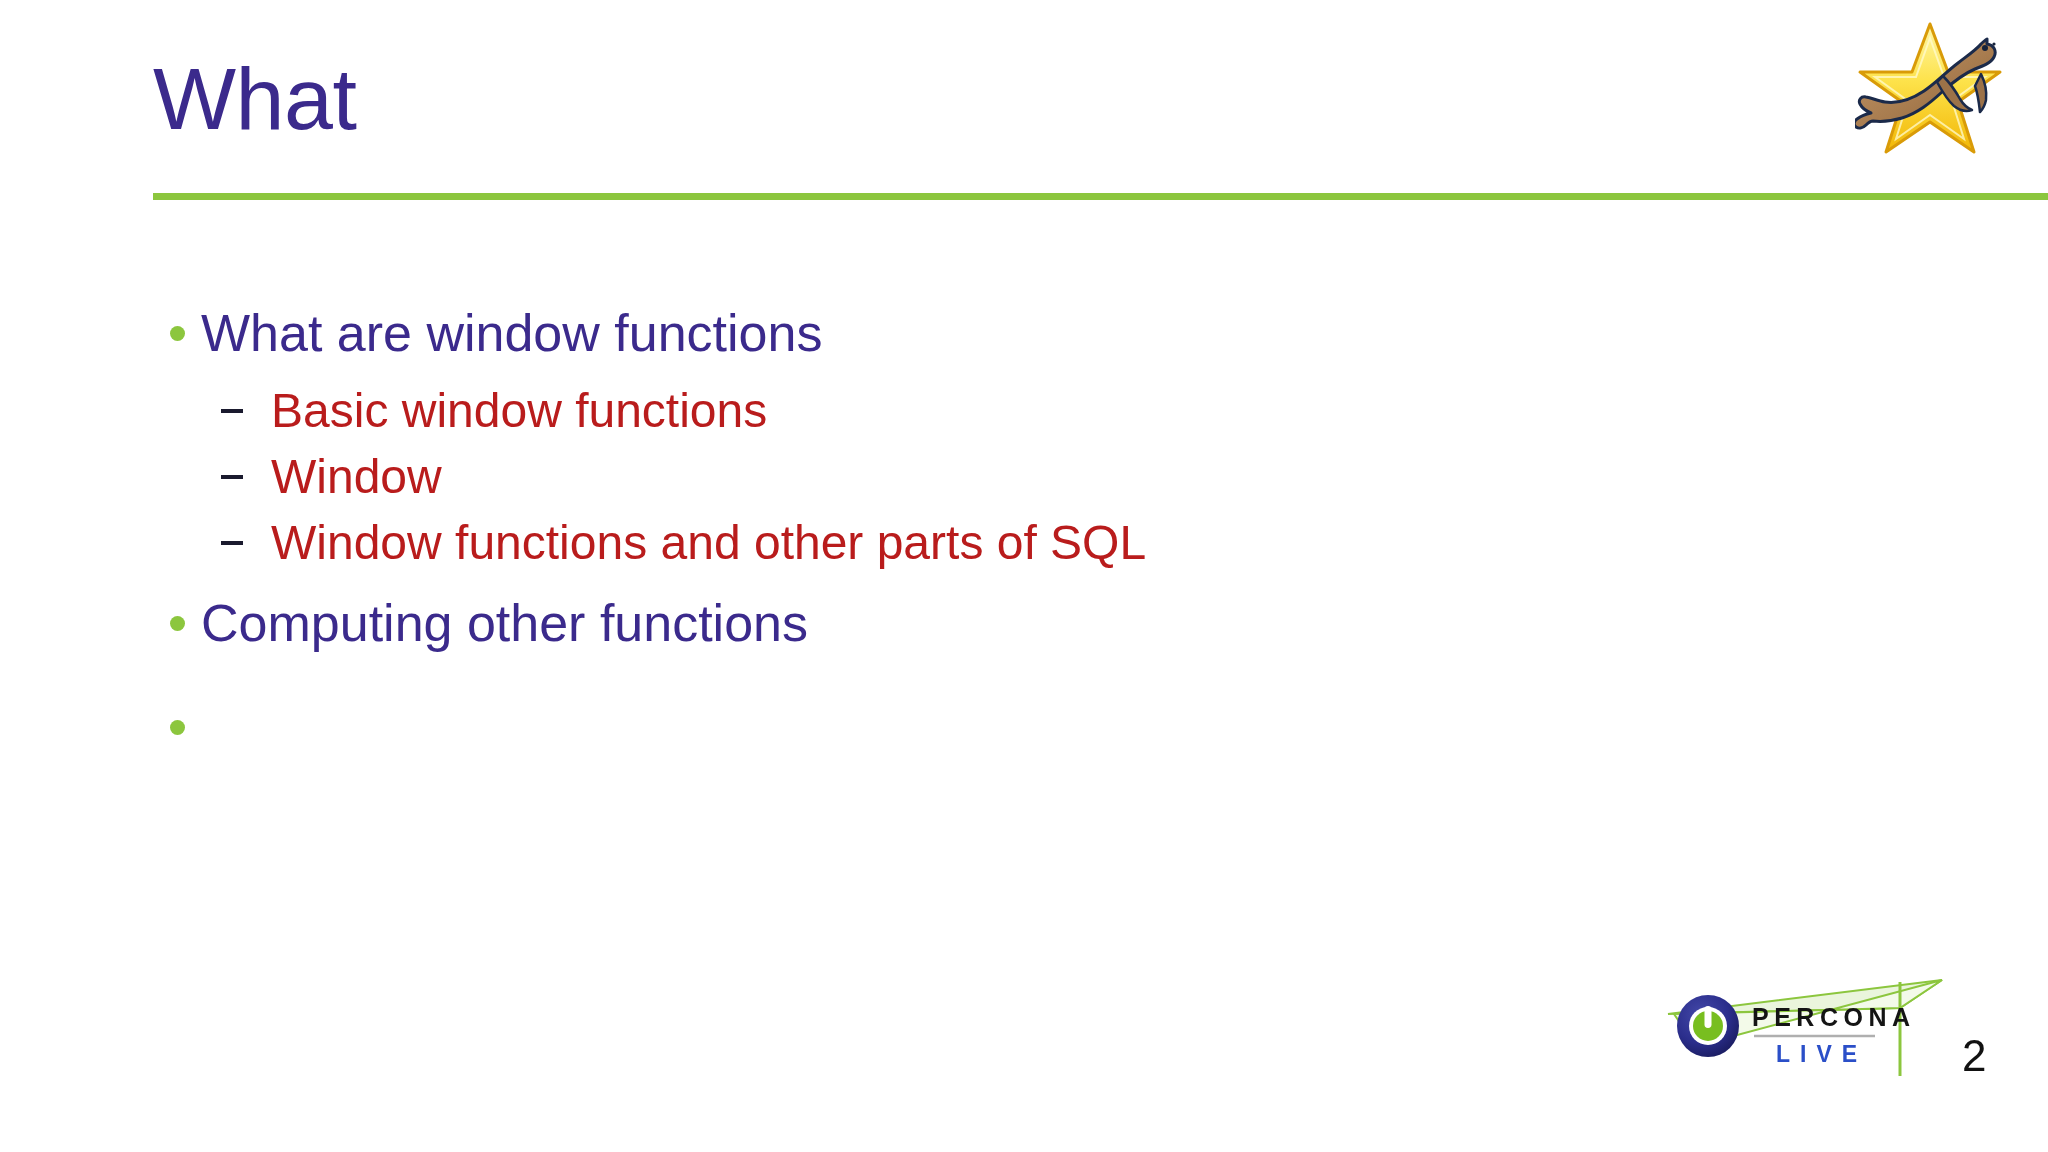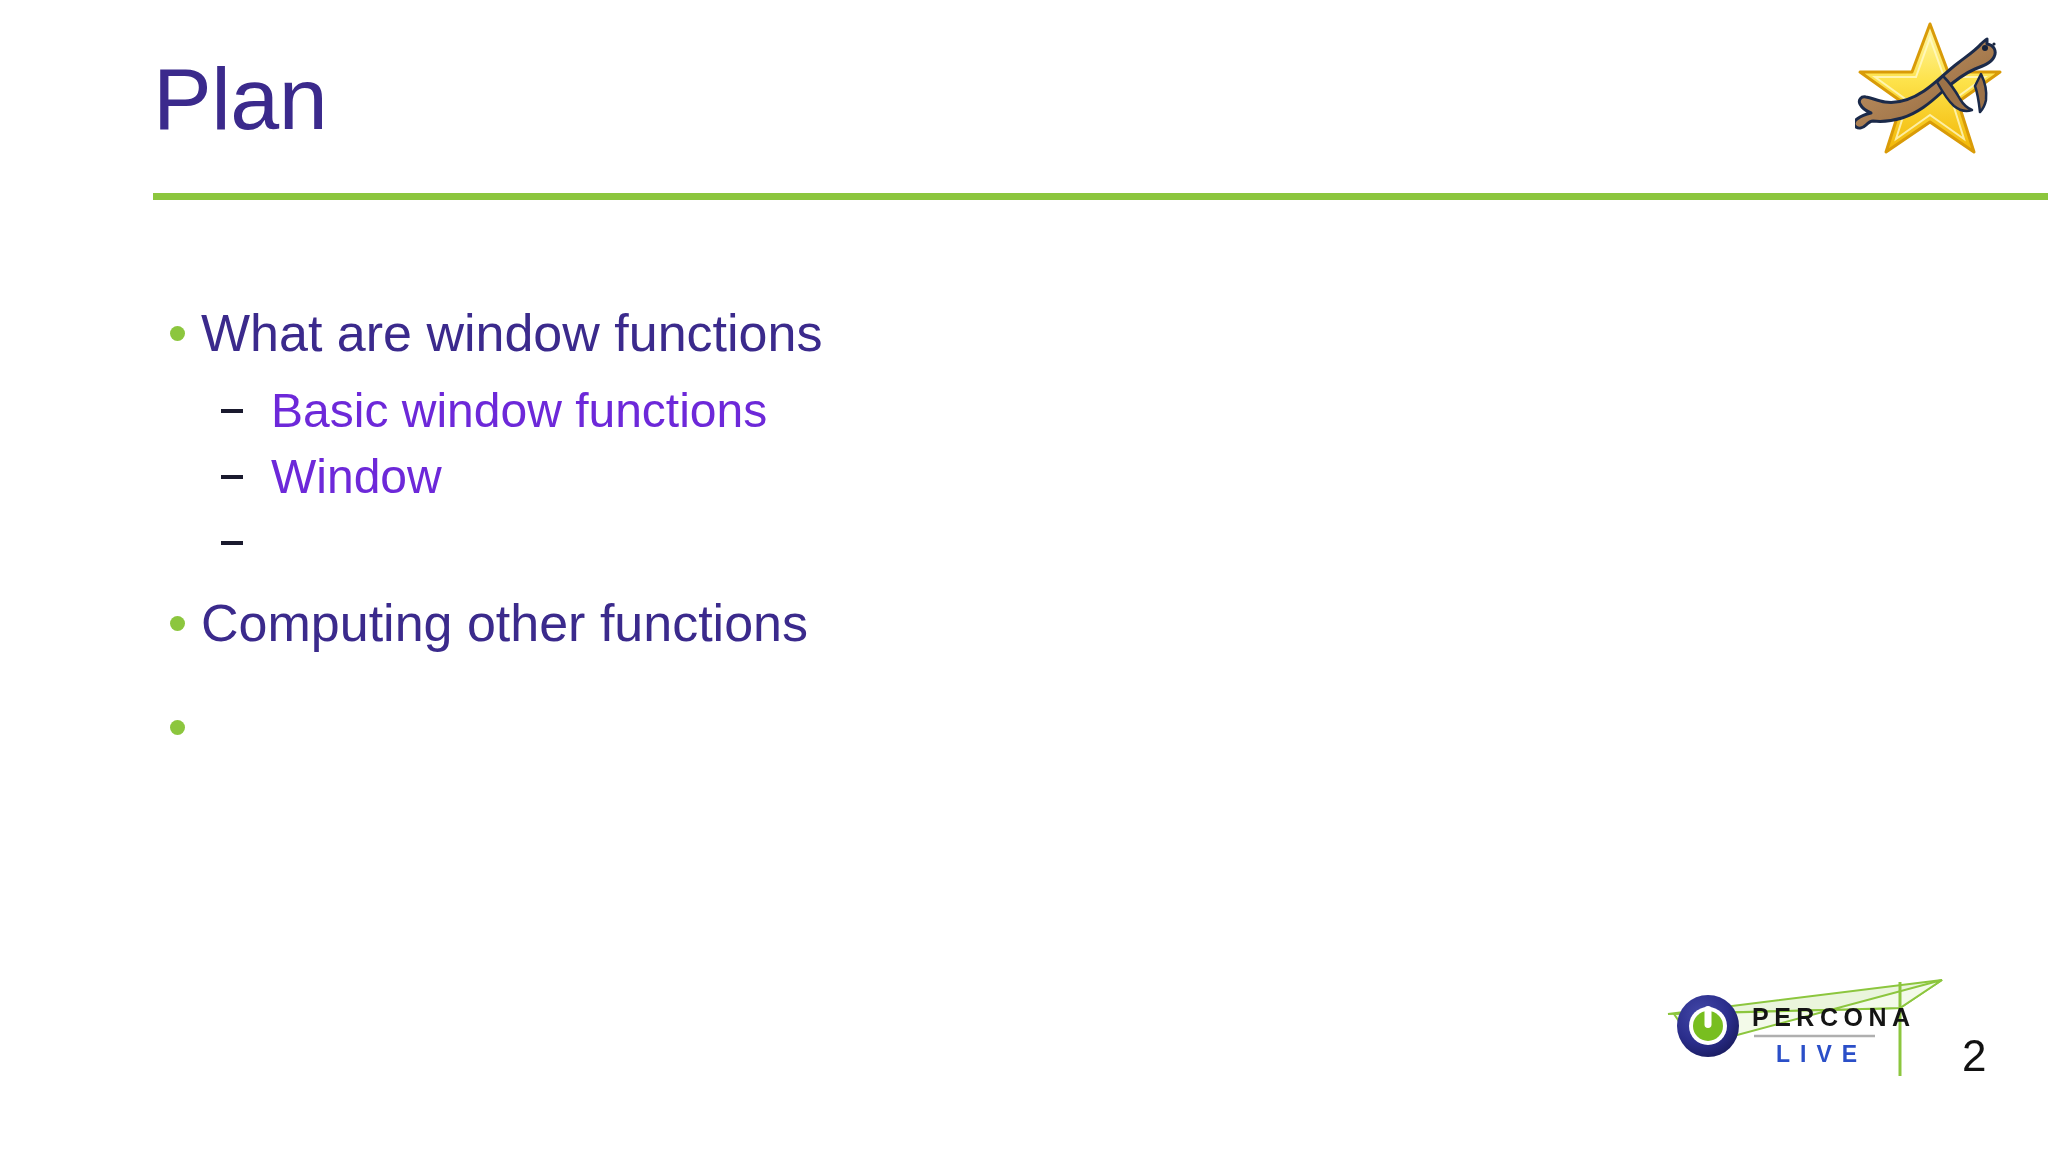--- a/index.html
+++ b/index.html
@@ -104,21 +104,21 @@
   }
   .dash {
     display: block;
     width: 22px;
     height: 4px;
     background: #1A1A2E;
   }
   .level-2 .bullet-text {
     font-size: 48px;
     line-height: 62px;
-    color: #6d28d9;
+    color: #b91c1c;
     white-space: nowrap;
   }
 
   
   .footer-logo {
     position: absolute;
     left: 1660px;
     top: 968px;
     width: 300px;
     height: 115px;
@@ -130,21 +130,21 @@
     font-size: 44px;
     color: #111111;
     line-height: 1;
   }
 </style>
 </head>
 <body>
 
 <div class="slide">
 
-  <div class="slide-title">Plan</div>
+  <div class="slide-title">What</div>
 
   <div class="title-rule"></div>
 
   <div class="seal-logo">
     <svg viewBox="0 0 150 150" width="150" height="150" aria-hidden="true">
       <defs>
         <linearGradient id="starGrad" x1="0" y1="0" x2="0" y2="1">
           <stop offset="0%" stop-color="#FFF7A8"></stop>
           <stop offset="45%" stop-color="#FDE24A"></stop>
           <stop offset="100%" stop-color="#F2B705"></stop>
@@ -195,20 +195,21 @@
       <div class="bullet-row level-2">
         <span class="marker">
             <span class="dash"></span>
           </span>
         <span class="bullet-text">Window</span>
       </div>
       <div class="bullet-row level-2">
         <span class="marker">
             <span class="dash"></span>
           </span>
+        <span class="bullet-text">Window functions and other parts of SQL</span>
       </div>
     </div>
 
     <div class="bullet-row level-1">
       <span class="marker">
           <span class="dot"></span>
         </span>
       <span class="bullet-text">Computing other functions</span>
     </div>
 

